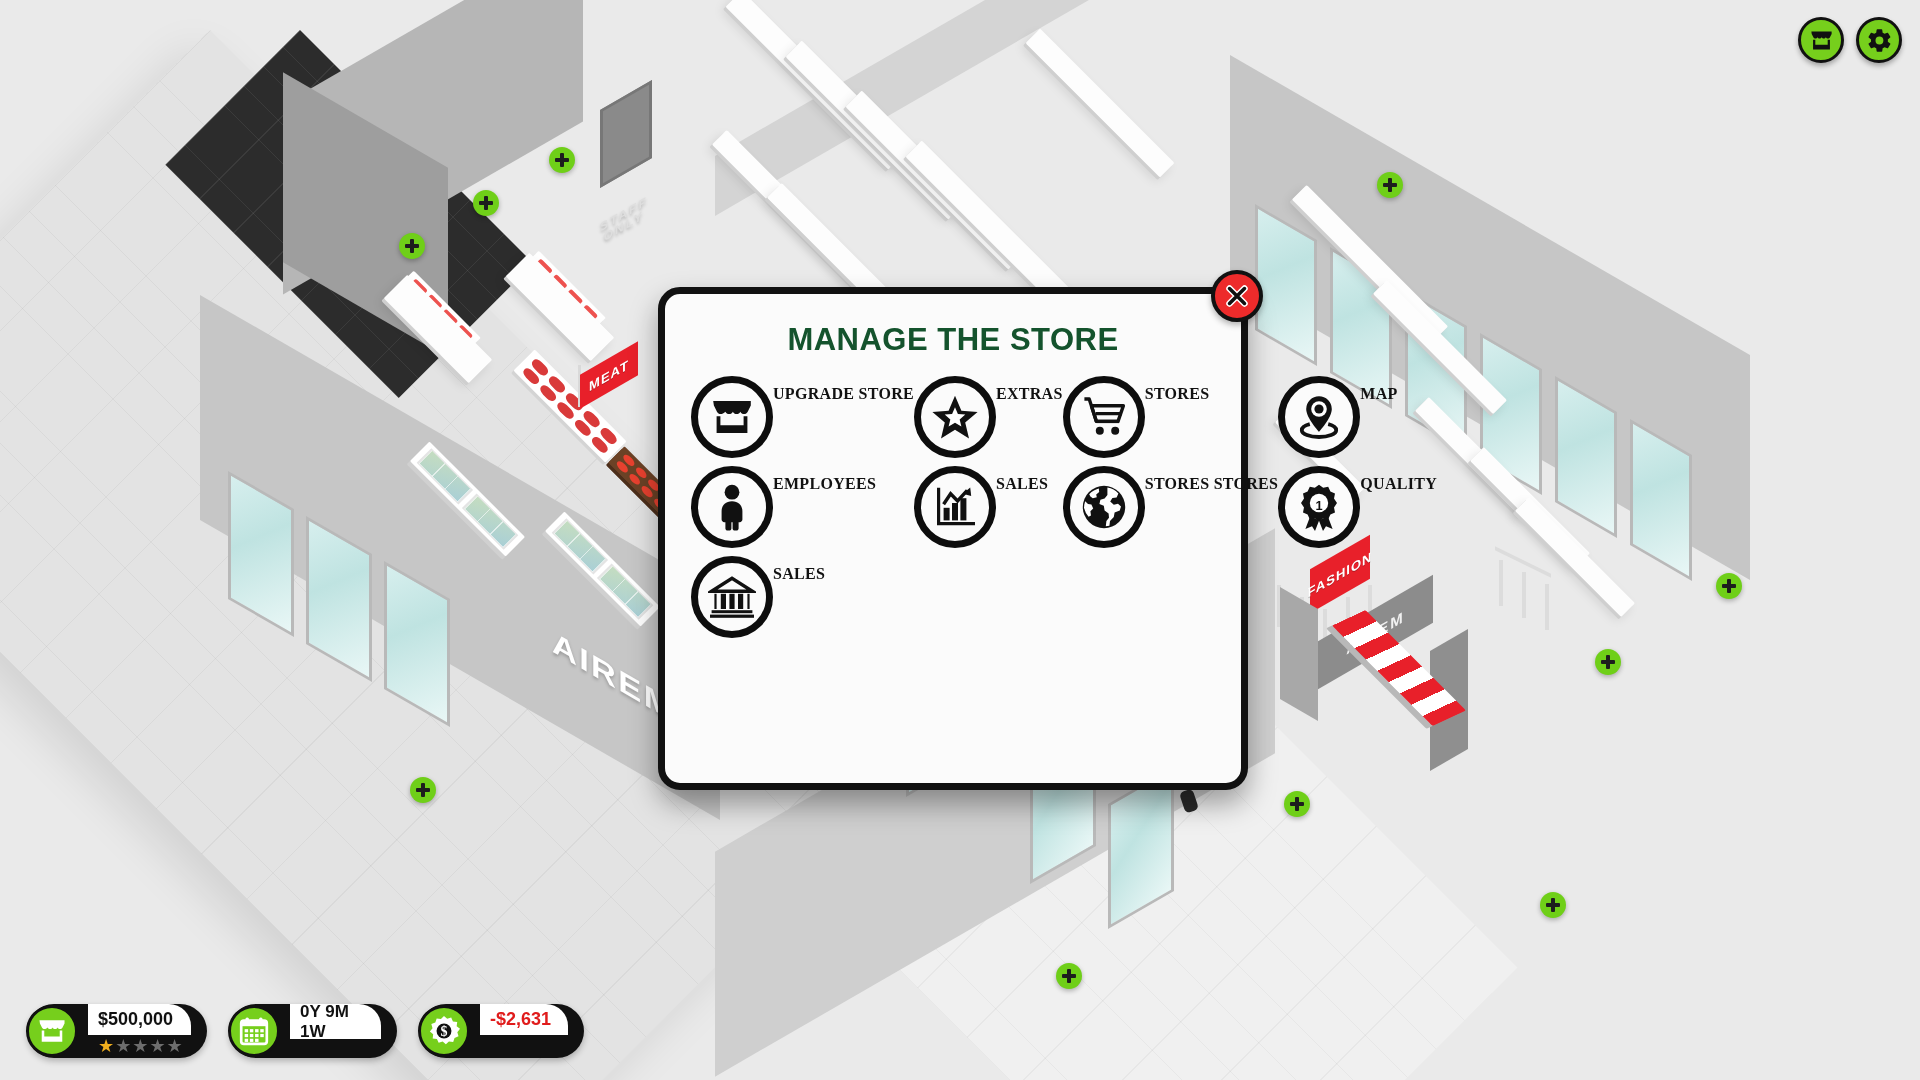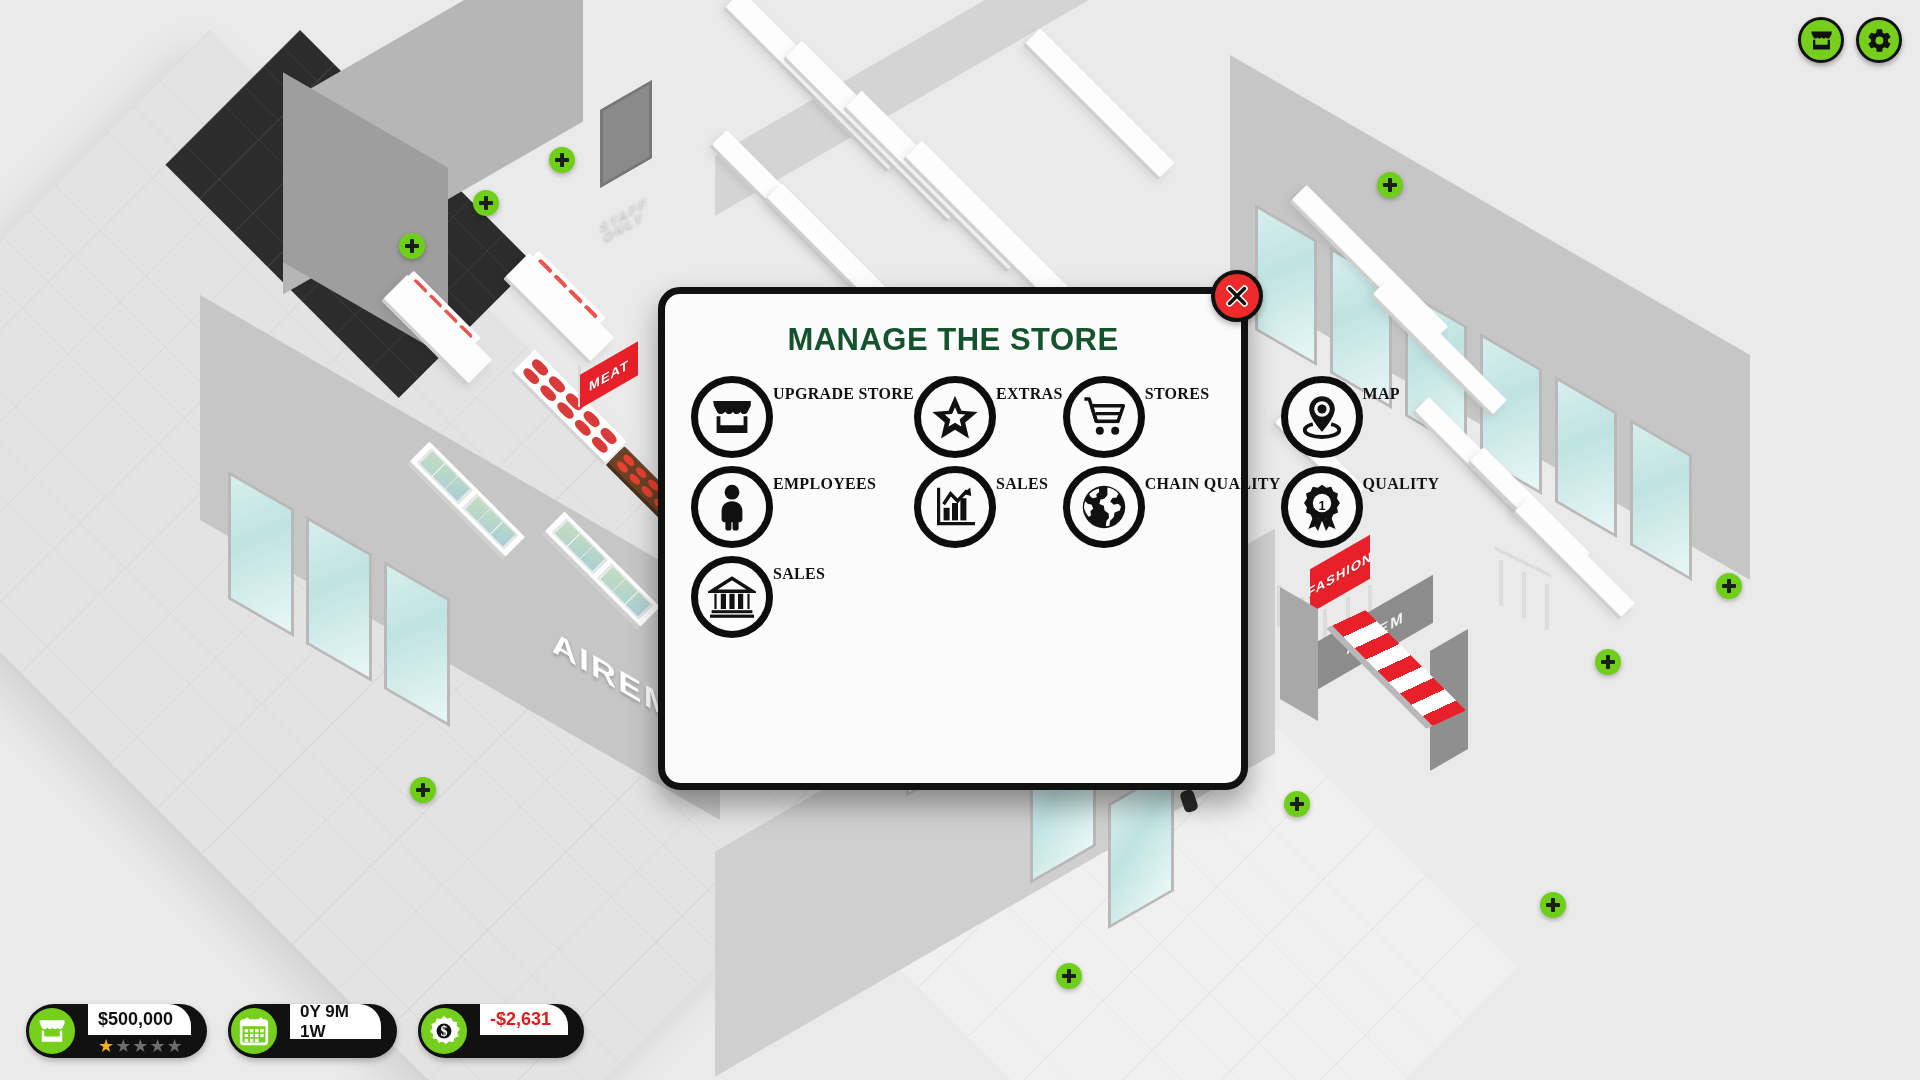--- a/index.html
+++ b/index.html
@@ -528,21 +528,21 @@
         <div class="cell-label">SALES</div>
       </div>
 
       <div class="cell">
         <div class="ico-circle">
           <svg viewBox="0 0 24 24">
             <circle fill="#111" cx="12" cy="12" r="10.6"></circle>
             <path fill="#fff" d="M4.6 5.6c1.2-1.4 2.9-2.4 4.8-2.9l.2 1.8-1.5 1.2.3 1.4-2 .5-1.2-.9zM2 12.4c0-1.2.2-2.3.6-3.3l1.4 1.4 1.7.2.9 2-1.4 1.4.3 2.2-1.2.6A10.3 10.3 0 0 1 2 12.4zM13.7 2.3c2.2.3 4.1 1.3 5.5 2.9l-.9 2-2.1.3-1.1 1.8 1.8 1.6 2.1-.5 1.5 1.3-.6 2-2.6 1-.4 2.3-1.9 2-.3 2.4c-.6.1-1.2.2-1.8.2l.3-2.6 1.3-1.6-.2-2.2-2-1.4-.4-2.4-2.2-.9.5-2.1 2.1-.6 1.4-1.8z"></path>
           </svg>
         </div>
-        <div class="cell-label">CHAIN QUALITY</div>
+        <div class="cell-label">STORES STORES</div>
       </div>
 
       <div class="cell">
         <div class="ico-circle">
           <svg viewBox="0 0 24 24">
             <path fill="#111" d="M12 .9l2.1 1.5 2.5-.5 1.1 2.3 2.3 1.1-.5 2.5L21 10l-1.5 2.2.5 2.5-2.3 1.1-1.1 2.3-2.5-.5L12 19.1 9.9 17.6l-2.5.5-1.1-2.3-2.3-1.1.5-2.5L3 10l1.5-2.2-.5-2.5 2.3-1.1 1.1-2.3 2.5.5z"></path>
             <circle fill="#fff" cx="12" cy="10" r="4.6"></circle>
             <text x="12" y="13.3" font-size="6.4" font-family="Liberation Sans, sans-serif" font-weight="bold" fill="#111" text-anchor="middle">1</text>
             <path fill="#111" d="M7.6 16.6L5.2 23l3.3-1.4L10 24l2.1-5.4zM16.4 16.6L18.8 23l-3.3-1.4L14 24l-2.1-5.4z"></path>
           </svg>

